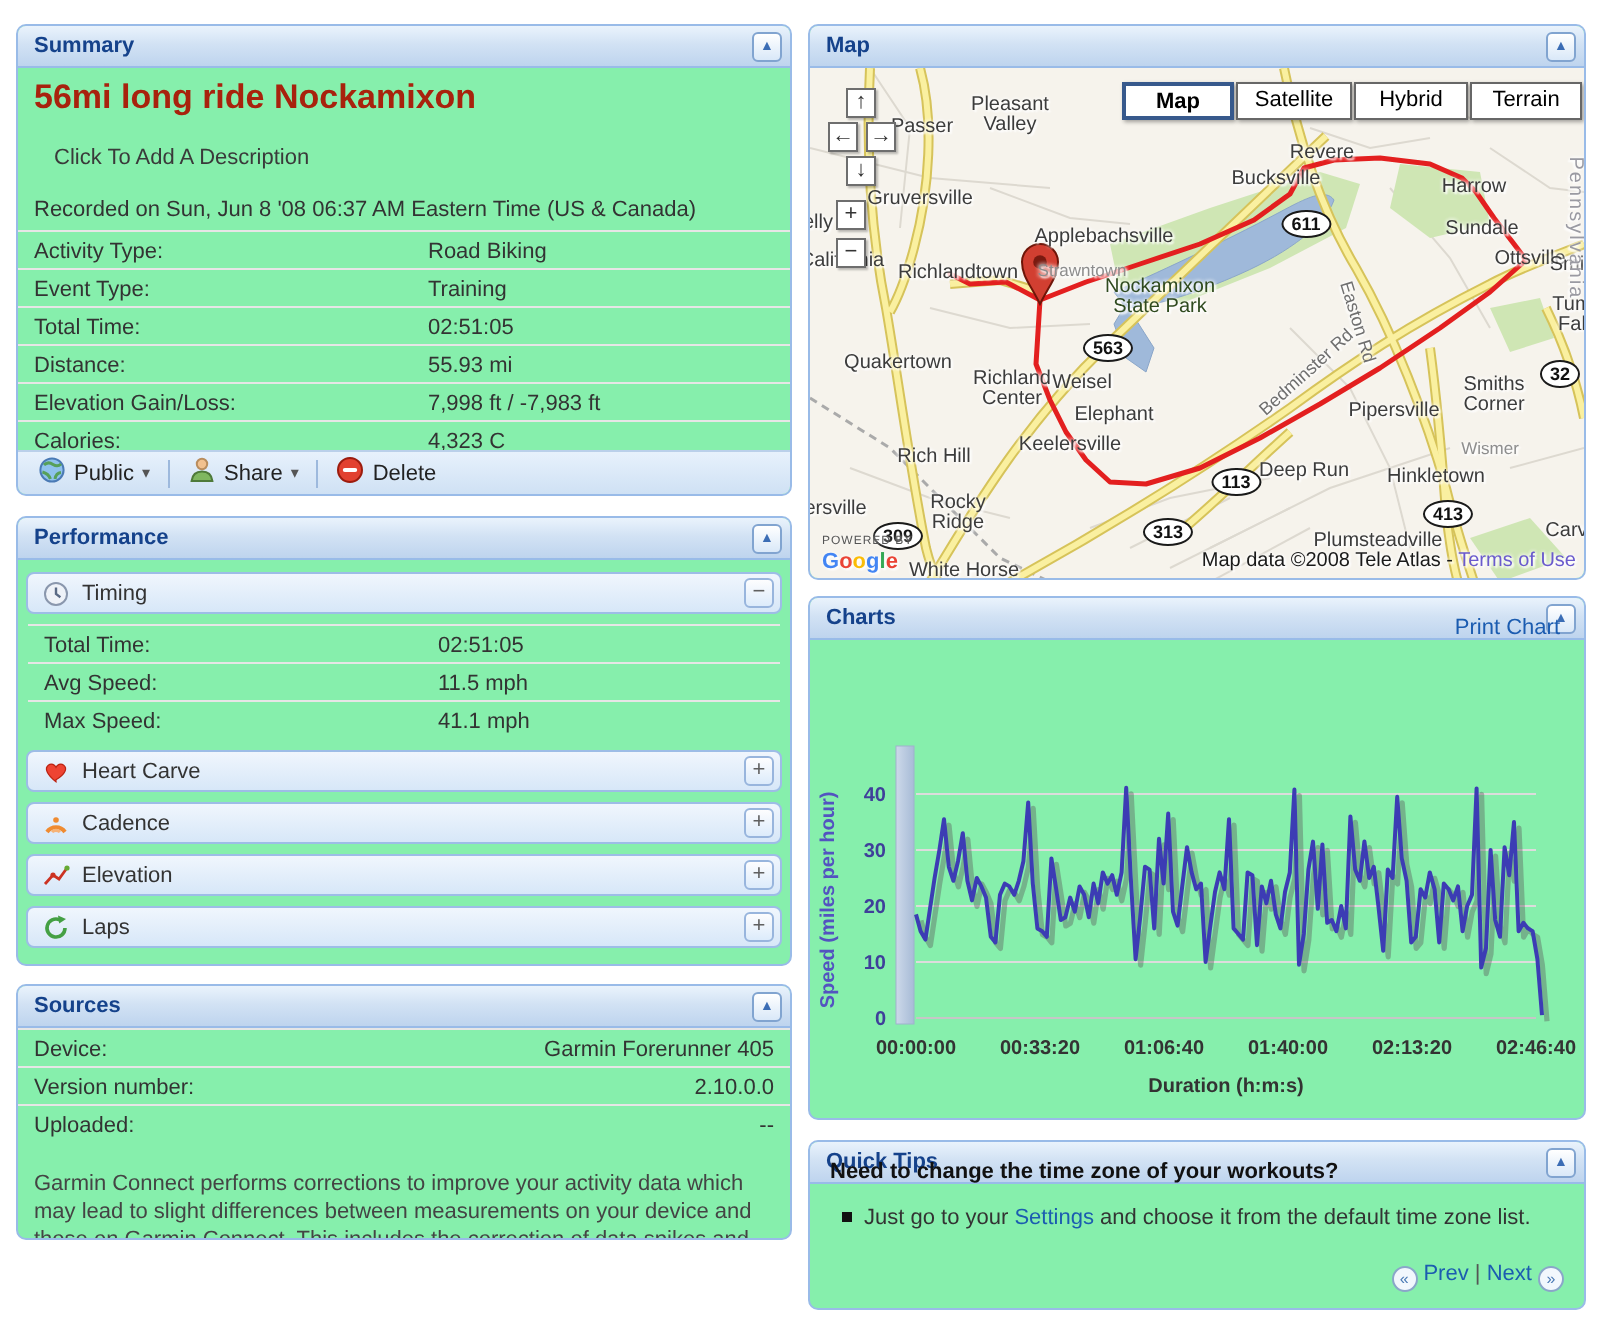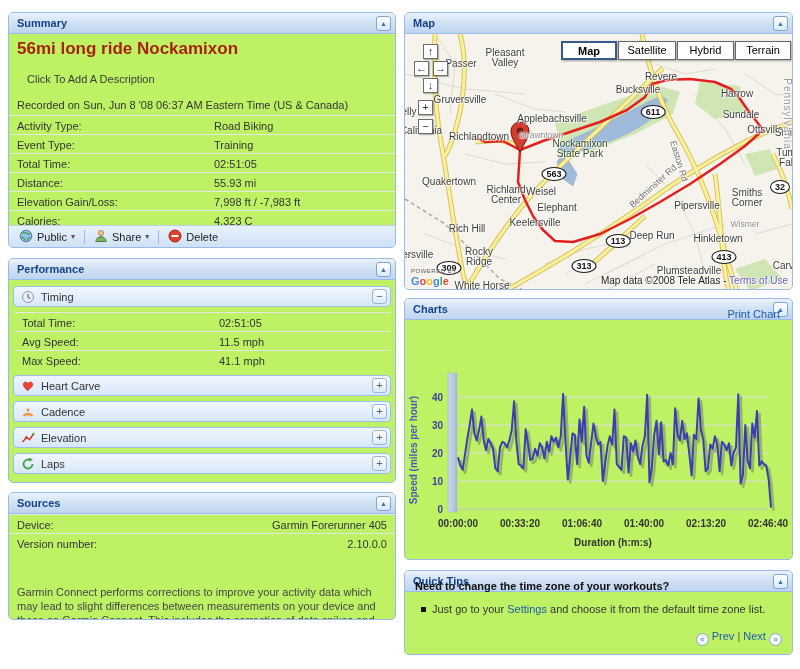--- a/index.html
+++ b/index.html
@@ -1,18 +1,18 @@
 <!DOCTYPE html>
 <html><head>
 <meta charset="utf-8">
 <style>
   html,body{margin:0;padding:0;}
   body{width:800px;height:669px;background:#fff;font-family:"Liberation Sans",sans-serif;font-size:11px;color:#333;position:relative;overflow:hidden;}
   *{box-sizing:border-box;}
-  .panel{position:absolute;border:1px solid #99bbe8;border-radius:5px;background:#bef264;overflow:hidden;}
+  .panel{position:absolute;border:1px solid #99bbe8;border-radius:5px;background:#86efac;overflow:hidden;}
   .phdr{height:21px;background:linear-gradient(#eaf3fc,#d2e2f4 45%,#bed4ee);border-bottom:1px solid #99bbe8;position:relative;}
   .ptitle{position:absolute;left:8px;top:4px;font-weight:bold;color:#15428b;font-size:11px;}
   .tool{position:absolute;right:4px;top:3px;width:15px;height:15px;border:1px solid #81a4d0;border-radius:3px;background:linear-gradient(#ffffff,#d9e8f8);color:#3b6db5;font-size:7px;text-align:center;line-height:13px;cursor:pointer;}
   
   .kv-row{position:relative;border-top:1px solid #e6e6e6;height:19px;}
   .kv-label{position:absolute;left:8px;top:4px;}
   .kv-value{position:absolute;left:205px;top:4px;}
   .kv-right .kv-value{left:auto;right:8px;}
   
   .sum-title{position:absolute;left:8px;top:26px;font-size:17px;font-weight:bold;color:#a8220d;}
@@ -198,20 +198,24 @@
     <span class="tool">▲</span>
   </div>
   <div id="sources-rows" class="kv-right">
       <div class="kv-row">
         <span class="kv-label">Device:</span>
         <span class="kv-value">Garmin Forerunner 405</span>
       </div>
       <div class="kv-row">
         <span class="kv-label">Version number:</span>
         <span class="kv-value">2.10.0.0</span>
+      </div>
+      <div class="kv-row">
+        <span class="kv-label">Uploaded:</span>
+        <span class="kv-value">--</span>
       </div>
     </div>
   <div class="src-note">Garmin Connect performs corrections to improve your activity data which may lead to slight differences between measurements on your device and those on Garmin Connect. This includes the correction of data spikes and anomalies outside the realistic boundaries of certain activity types.</div>
 </div>
 
 <div class="panel" id="map-panel" style="left:404px;top:12px;width:389px;height:278px;">
   <div class="phdr">
     <span class="ptitle">Map</span>
     <span class="tool">▲</span>
   </div>

